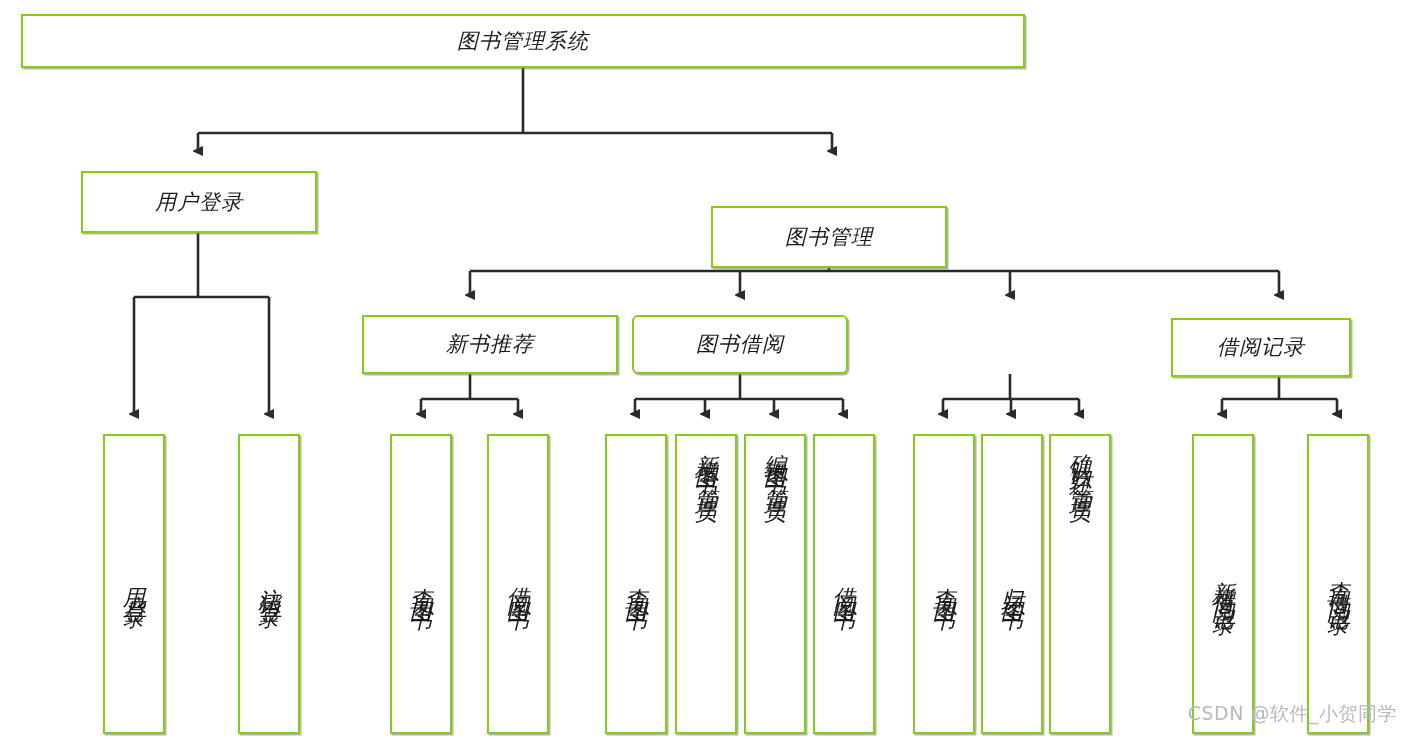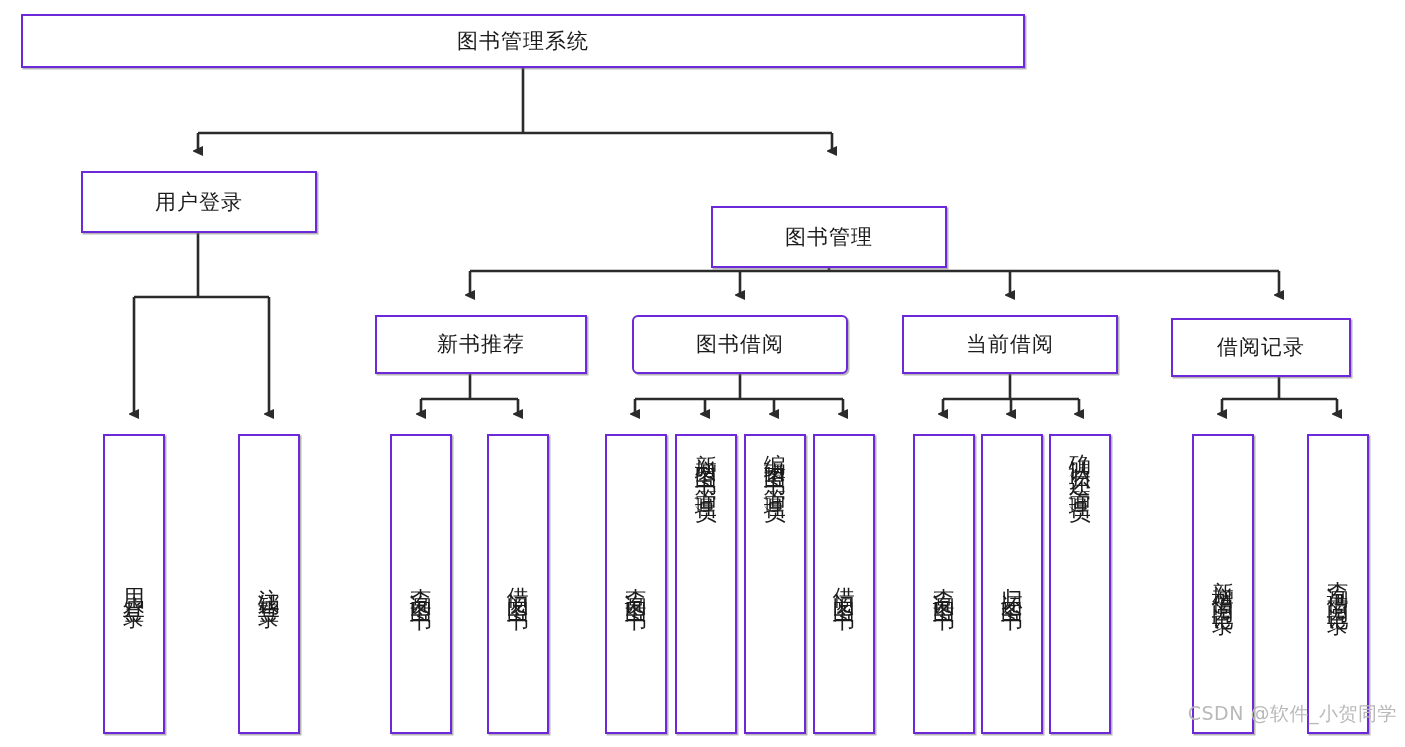--- a/index.html
+++ b/index.html
@@ -24,26 +24,27 @@
     position: absolute;
     left: 0;
     top: 0;
     width: 1405px;
     height: 747px;
   }
   .node-box {
     position: absolute;
     box-sizing: border-box;
     background: #ffffff;
-    border: 2px solid #6d28d9;
+    border: 2px solid #84cc16;
     box-shadow: 1.5px 1.5px 0 0 rgba(120,120,120,0.55);
     display: flex;
     align-items: center;
     justify-content: center;
     overflow: hidden;
+    font-style: italic;
   }
   .node-label {
     color: #1b1b1b;
     font-size: 21px;
     line-height: 1.25;
     letter-spacing: 1px;
     white-space: nowrap;
     text-align: center;
   }
   .node-box.vertical {
@@ -131,29 +132,26 @@
     <span class="node-label">图书管理系统</span>
   </div>
 
   <div class="node-box" style="left:81px; top:171px; width:236px; height:62px;">
     <span class="node-label">用户登录</span>
   </div>
   <div class="node-box" style="left:711px; top:171px; width:236px; height:62px;margin-top:35px;">
     <span class="node-label">图书管理</span>
   </div>
 
-  <div class="node-box" style="left:375px; top:315px; width:212px; height:59px;">
+  <div class="node-box" style="left:362px; top:315px; width:256px; height:59px;">
     <span class="node-label">新书推荐</span>
   </div>
   <div class="node-box" style="left:632px; top:315px; width:216px; height:59px;border-radius:6px;">
     <span class="node-label">图书借阅</span>
   </div>
-  <div class="node-box" style="left:902px; top:315px; width:216px; height:59px;">
-    <span class="node-label">当前借阅</span>
-  </div>
   <div class="node-box" style="left:1171px; top:318px; width:180px; height:59px;">
     <span class="node-label">借阅记录</span>
   </div>
 
   <div class="node-box vertical vcenter" style="left:103px; top:434px; width:62px; height:300px;">
     <span class="node-label">用户登录</span>
   </div>
   <div class="node-box vertical vcenter" style="left:238px; top:434px; width:62px; height:300px;">
     <span class="node-label">注销登录</span>
   </div>

